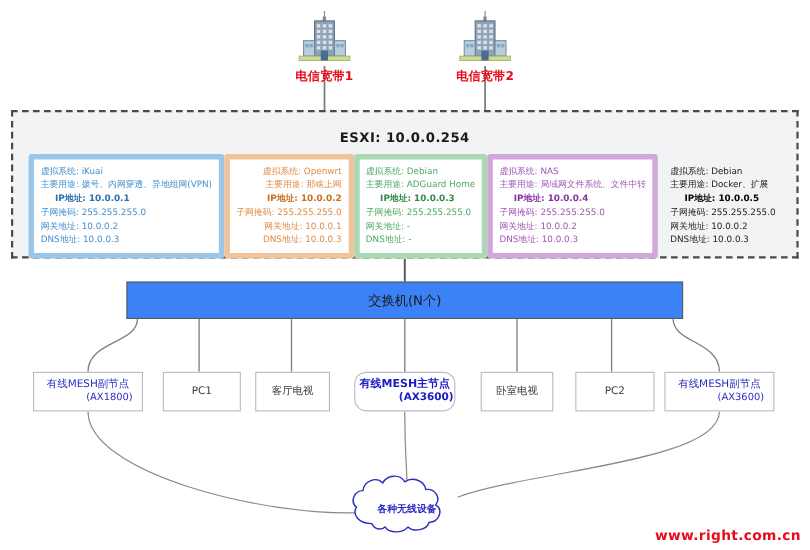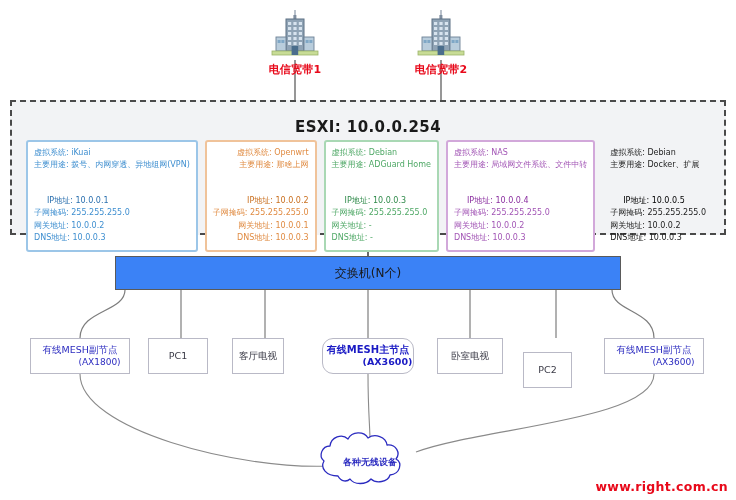--- a/index.html
+++ b/index.html
@@ -20,31 +20,31 @@
     color:#e8091a;font-weight:bold;font-size:11px;margin-top:4px;letter-spacing:.2px;
   }
 
   
   #esxi-container{
     position:absolute;left:10px;top:100px;width:716px;height:135px;
     border:2px dashed #4a4a4a;background:#f2f3f5;box-sizing:border-box;
   }
   #esxi-title{
     position:absolute;left:0;top:16px;width:100%;text-align:center;
-    font-size:15px;font-weight:bold;color:#1a1a1a;letter-spacing:.4px;
+    font-size:12px;font-weight:bold;color:#1a1a1a;letter-spacing:.4px;
   }
   .vmrow{position:absolute;left:14px;top:38px;width:688px;display:flex;
     justify-content:space-between;align-items:flex-start;}
   .vm{
-    background:#ffffff;border:2px solid #14b8a6;border-radius:3px;
+    background:#ffffff;border:5px solid #14b8a6;border-radius:3px;
     padding:5px 6px 6px 6px;box-sizing:border-box;
     font-size:8px;line-height:12.4px;white-space:nowrap;
   }
   .vm .ln{display:block;}
-  .vm .ip{font-weight:normal;padding-left:13px;margin-top:23px;}
+  .vm .ip{font-weight:bold;padding-left:13px;}
   .vm.blue{border-color:#9cc6e8;color:#3f8fd0;}
   .vm.orange{border-color:#f0c39a;color:#e08b42;text-align:right;}
   .vm.green{border-color:#a9d8b4;color:#4fa866;}
   .vm.purple{border-color:#d2a8da;color:#a martial;color:#a255b5;}
   .vm.gray{border-color:transparent;color:#222222;background:transparent;}
   .vm.blue .ip{color:#2a6fae;}
   .vm.orange .ip{color:#c96f1f;}
   .vm.green .ip{color:#2f8a4a;}
   .vm.purple .ip{color:#8b2fa0;}
   .vm.gray .ip{color:#000000;}
@@ -243,38 +243,38 @@
 
   <div id="switch-box">
     <span>交换机(N个)</span>
   </div>
 
   <div class="dev mesh" style="left:30px;top:338px;width:100px;">
     <span>有线MESH副节点</span>
     <span class="l2">(AX1800)</span>
   </div>
 
-  <div class="dev" style="left:148px;top:338px;width:60px;">
+  <div class="dev" style="left:148px;top:338px;width:71px;">
     <span>PC1</span>
   </div>
 
-  <div class="dev" style="left:232px;top:338px;width:52px;">
+  <div class="dev" style="left:232px;top:338px;width:68px;">
     <span>客厅电视</span>
   </div>
 
   <div class="dev mesh-main" style="left:322px;top:338px;width:92px;">
     <span>有线MESH主节点</span>
     <span class="l2">(AX3600)</span>
   </div>
 
   <div class="dev" style="left:437px;top:338px;width:66px;">
     <span>卧室电视</span>
   </div>
 
-  <div class="dev" style="left:523px;top:352px;width:49px;">
+  <div class="dev" style="left:523px;top:338px;width:72px;">
     <span>PC2</span>
   </div>
 
   <div class="dev mesh" style="left:604px;top:338px;width:100px;">
     <span>有线MESH副节点</span>
     <span class="l2">(AX3600)</span>
   </div>
 
   <div id="watermark">www.right.com.cn</div>
 

